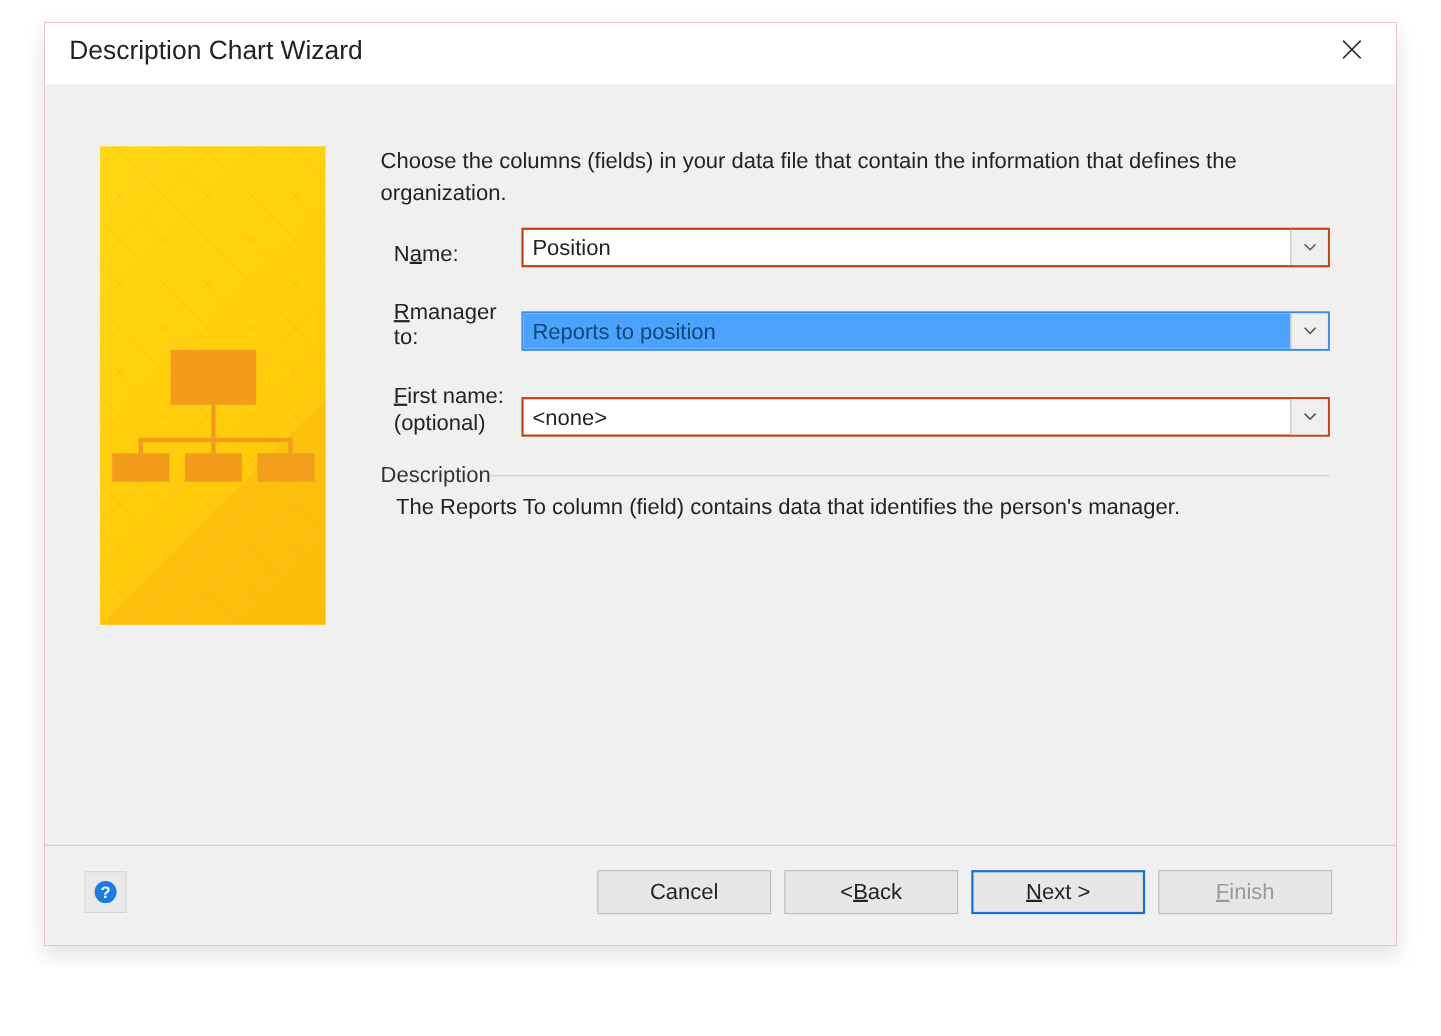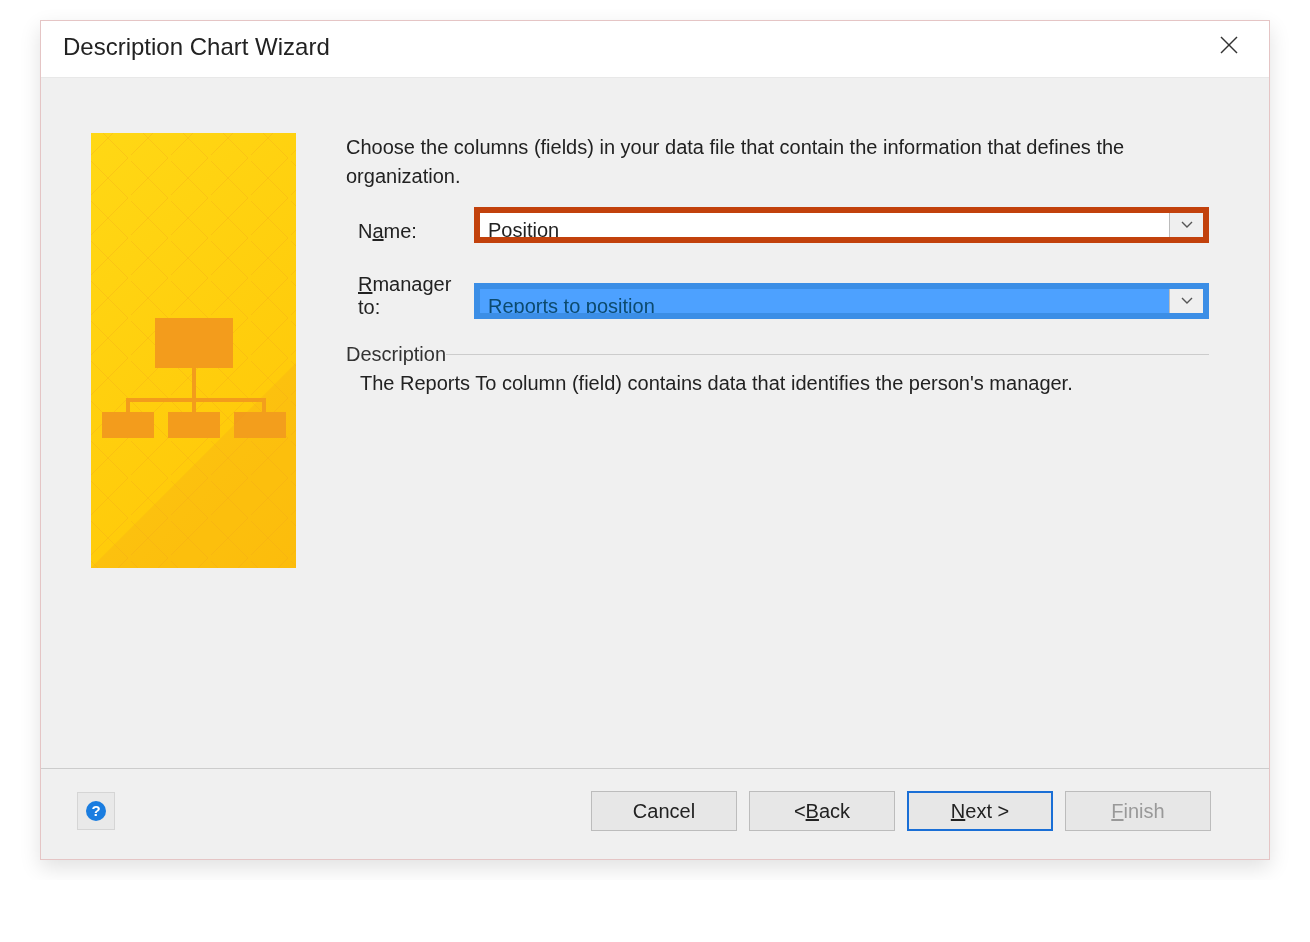--- a/index.html
+++ b/index.html
@@ -148,21 +148,21 @@
     }
     .field-sub {
       font-size: 20px;
       margin-top: 2px;
       display: block;
       padding-left: 12px;
     }
     .combo {
       flex: 1;
       display: flex;
-      border: 6px solid #c2410c;
+      border: 2px solid #c2410c;
       background: #fff;
       height: 36px;
     }
     .combo.selected .combo-value {
       background: #4da1ff;
       color: #0c4a6e;
     }
     .combo.selected {
       border-color: #3b8ee6;
     }
@@ -224,21 +224,21 @@
       background: #e9e9e9;
       border: 1px solid #d5d5d5;
       display:flex;
       align-items:center;
       justify-content:center;
       cursor: pointer;
     }
     .help-btn svg { width:22px; height:22px; }
     .spacer { flex: 1; }
     .btn {
-      width: 146px;
+      width: 158px;
       height: 40px;
       background: #e7e7e7;
       border: 1px solid #bcbcbc;
       font-size: 20px;
       color: #222;
       cursor: pointer;
       display:flex;
       align-items:center;
       justify-content:center;
     }
@@ -304,20 +304,36 @@
         <div class="combo selected">
           <div class="combo-value">Reports to position</div>
           <div class="combo-btn">
             <svg viewBox="0 0 12 8">
                 <polyline points="1,1 6,6 11,1"></polyline>
               </svg>
           </div>
         </div>
       </div>
 
+      <div class="field-row">
+        <div style="width:128px;">
+          <div class="field-label" style="padding-left:12px; width:auto;">
+            <span class="underline-key">F</span><span>irst name:</span>
+          </div>
+          <span class="field-sub">(optional)</span>
+        </div>
+        <div class="combo">
+          <div class="combo-value">&lt;none&gt;</div>
+          <div class="combo-btn">
+            <svg viewBox="0 0 12 8">
+                <polyline points="1,1 6,6 11,1"></polyline>
+              </svg>
+          </div>
+        </div>
+      </div>
 
       <div class="desc-section">
         <div class="desc-header">
           <span class="desc-header-title">Description</span>
           <div class="desc-header-line"></div>
         </div>
         <div class="desc-text">The Reports To column (field) contains data that identifies the person's manager.</div>
       </div>
     </div>
   </div>

